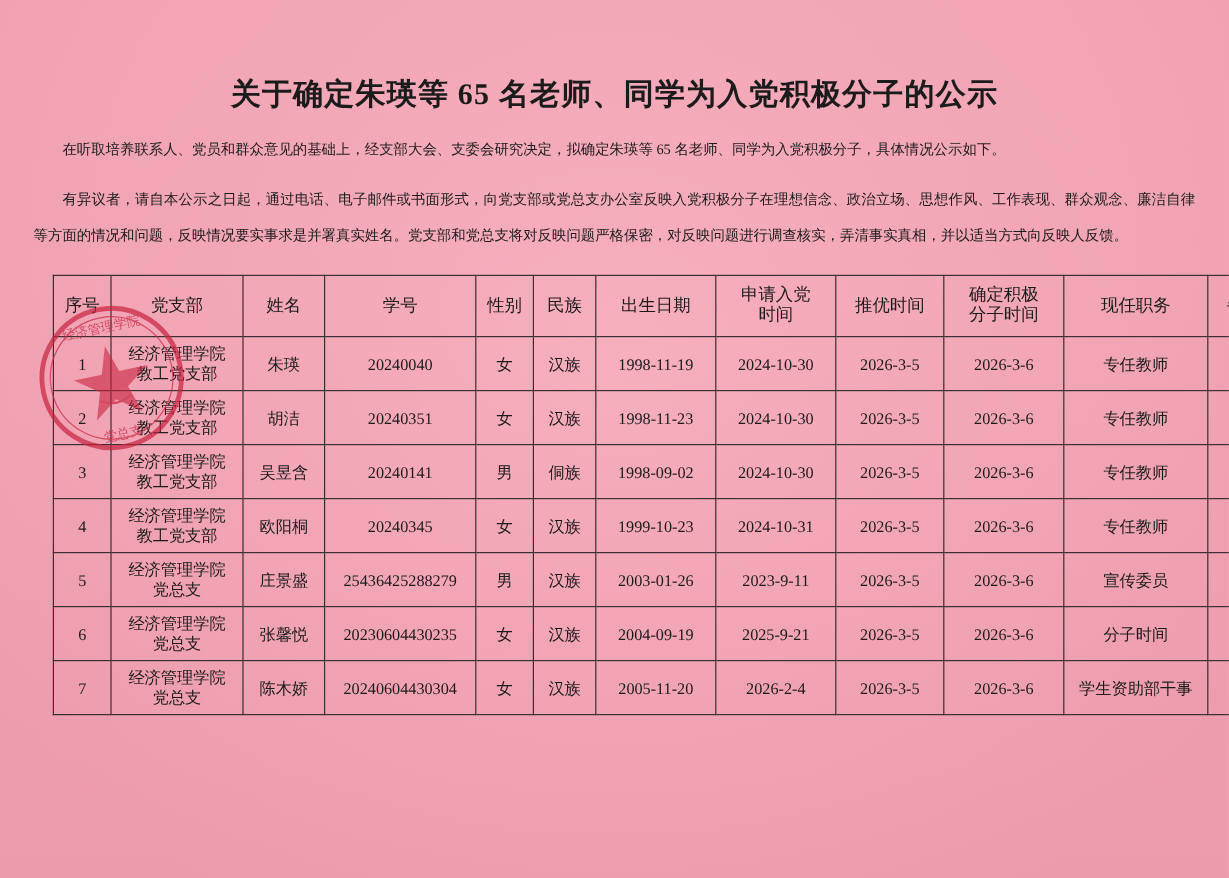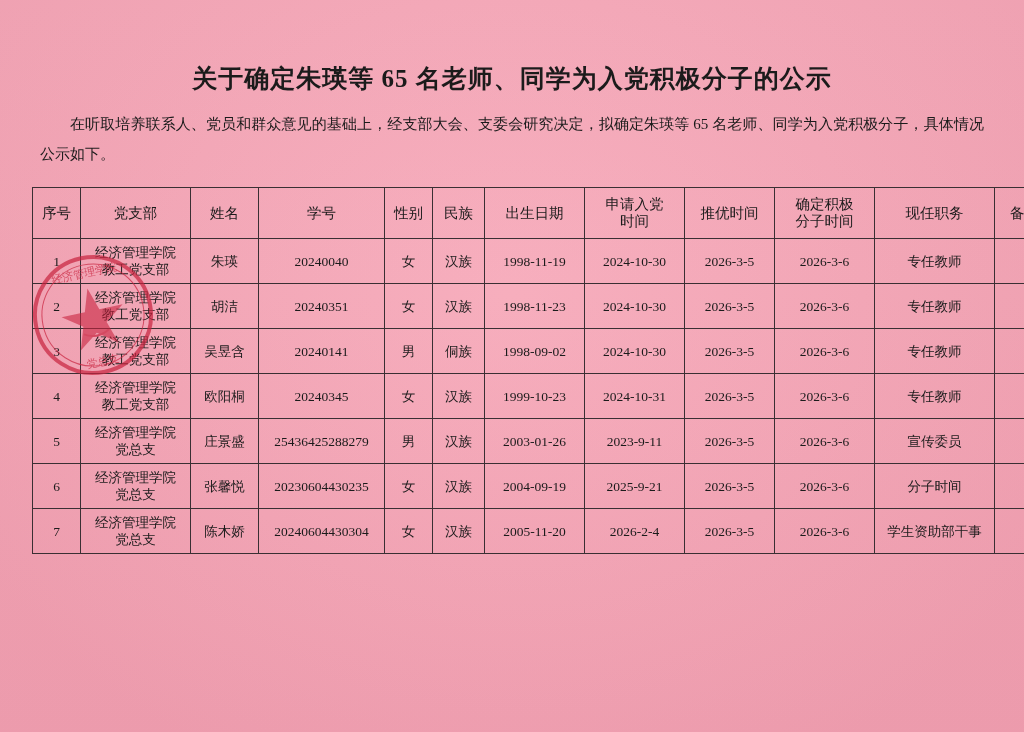--- a/index.html
+++ b/index.html
@@ -25,44 +25,44 @@
   
   .page::before {
     content: "";
     position: absolute;
     inset: 0;
     background: radial-gradient(ellipse at 50% 40%, rgba(255,255,255,0.10), rgba(0,0,0,0.03) 85%);
     pointer-events: none;
   }
   .doc {
     position: relative;
-    padding: 0 32px;
+    padding: 0 20px;
   }
   .doc-title {
     text-align: center;
     font-size: 25px;
     font-weight: bold;
     letter-spacing: 1px;
     margin-top: 62px;
     margin-bottom: 14px;
     font-family: "Liberation Serif", "DejaVu Serif", serif;
   }
   .para {
-    font-size: 15px;
+    font-size: 12px;
     line-height: 30px;
     text-align: justify;
     text-justify: inter-ideograph;
     margin: 0 8px 6px 8px;
     text-indent: 2em;
   }
   .para.p2 {
     margin-top: 12px;
   }
   .table-wrap {
-    margin: 18px 8px 0 0;
+    margin: 18px 8px 0 24px;
     position: relative;
   }
   table.main {
     border-collapse: collapse;
     width: 962px;
     table-layout: fixed;
     background: transparent;
   }
   table.main th, table.main td {
     border: 1px solid #3a2f33;
@@ -109,20 +109,21 @@
 </style>
 </head>
 <body>
 
 <div class="page">
   <div class="doc">
 
     <div class="doc-title">关于确定朱瑛等 65 名老师、同学为入党积极分子的公示</div>
 
     <p class="para p1">在听取培养联系人、党员和群众意见的基础上，经支部大会、支委会研究决定，拟确定朱瑛等 65 名老师、同学为入党积极分子，具体情况公示如下。</p>
+    <p class="para p2">有异议者，请自本公示之日起，通过电话、电子邮件或书面形式，向党支部或党总支办公室反映入党积极分子在理想信念、政治立场、思想作风、工作表现、群众观念、廉洁自律等方面的情况和问题，反映情况要实事求是并署真实姓名。党支部和党总支将对反映问题严格保密，对反映问题进行调查核实，弄清事实真相，并以适当方式向反映人反馈。</p>
 
     <div class="table-wrap">
       <table class="main">
         <colgroup>
           <col style="width:48px">
           <col style="width:110px">
           <col style="width:68px">
           <col style="width:126px">
           <col style="width:48px">
           <col style="width:52px">

